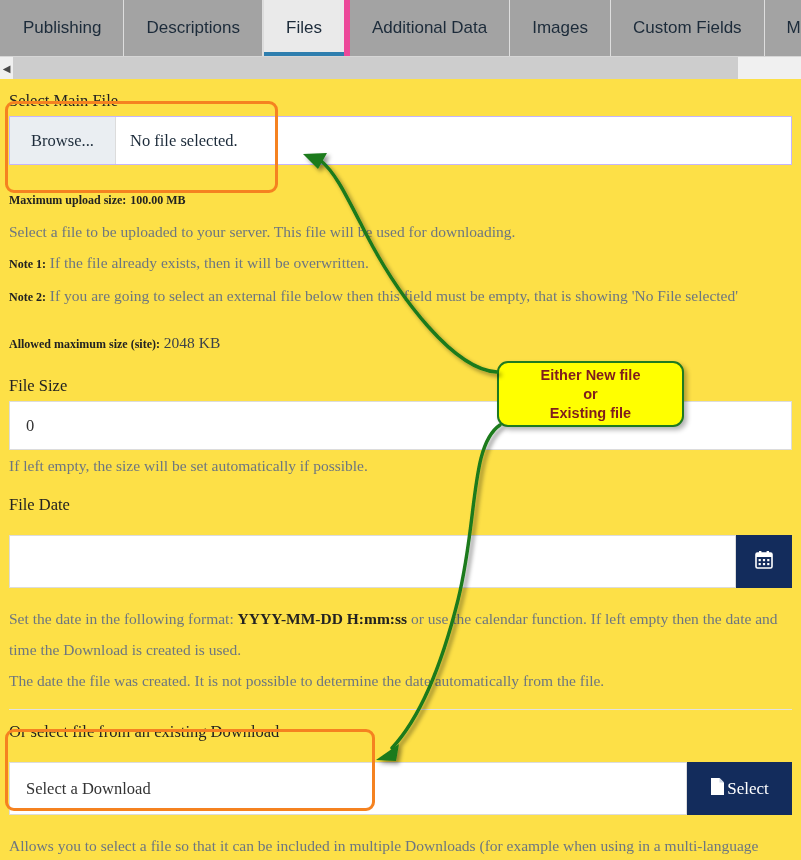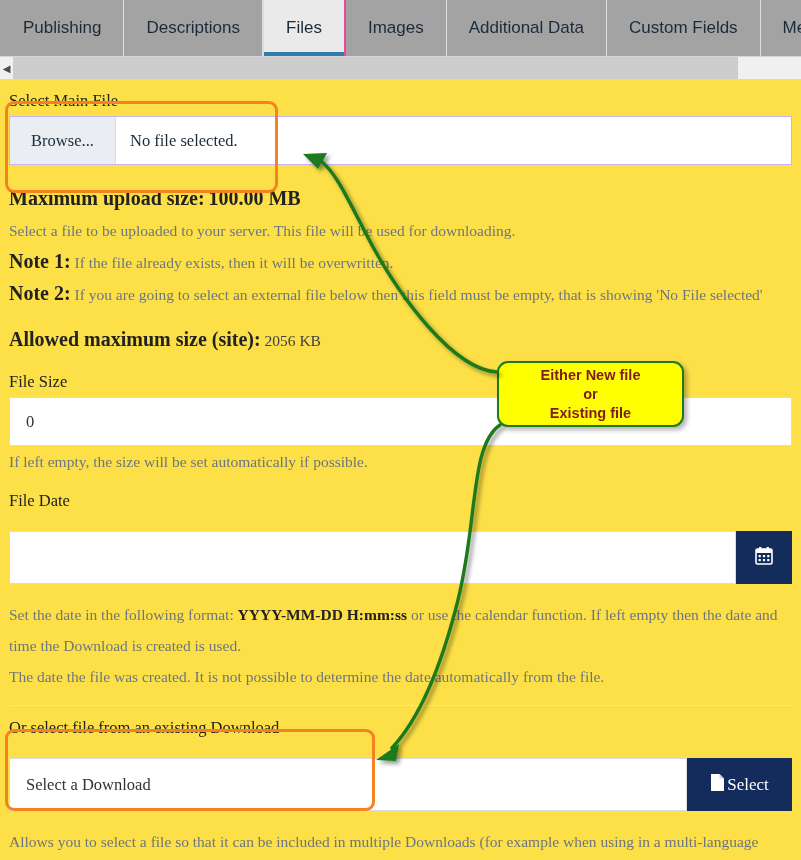--- a/index.html
+++ b/index.html
@@ -31,21 +31,21 @@
     font-size: 17px;
     color: #1c2b3a;
     border-right: 1px solid #dedede;
     white-space: nowrap;
     background: transparent;
   }
   .tab:first-child { border-left: 1px solid transparent; }
   .tab.active {
     background: #eaeaea;
     border-left: 1px solid #dcdcdc;
-    border-right: 2px solid #ec4899;
+    border-right: 6px solid #ec4899;
   }
   .tab.active::after {
     content: "";
     position: absolute; left: 0; right: 0; bottom: 0;
     height: 4px; background: #2e7eae;
   }
 
   
   .scrollrow {
     position: absolute; left: 0; top: 57px;
@@ -107,21 +107,21 @@
 
   .helptext {
     font-size: 15.5px; color: #6d7680;
     line-height: 31px;
     padding-left: 9px;
     max-width: 780px;
   }
   .helptext b, .strong { color: #222; font-weight: bold; }
 
   .blockline { font-size: 15.5px; line-height: 31px; padding-left: 9px; color: #6d7680; }
-  .blockline .k { color: #222; font-weight: bold; font-size: 20px; }
+  .blockline .k { color: #222; font-weight: bold; font-size: 12px; }
   .blockline .v { color: #3b4149; }
 
   
   .textinput {
     margin: 0 9px;
     width: 783px; height: 49px;
     border: 1px solid #dcdcdc;
     background: #fff;
     display: flex; align-items: center;
     padding-left: 16px;
@@ -188,24 +188,24 @@
     <div class="tab">
         <span>Publishing</span>
       </div>
     <div class="tab">
         <span>Descriptions</span>
       </div>
     <div class="tab active">
         <span>Files</span>
       </div>
     <div class="tab">
+        <span>Additional Data</span>
+      </div>
+    <div class="tab">
         <span>Images</span>
-      </div>
-    <div class="tab">
-        <span>Additional Data</span>
       </div>
     <div class="tab">
         <span>Custom Fields</span>
       </div>
     <div class="tab">
         <span>Metadata O</span>
       </div>
   </div>
 
   <div class="scrollrow">
@@ -238,21 +238,21 @@
     </div>
     <div class="blockline" style="max-width:780px;">
       <span class="k">Note 2:</span>
       <span>If you are going to select an external file below then this field must be empty, that is showing 'No File selected'</span>
     </div>
 
     <div style="height:14px"></div>
 
     <div class="blockline">
       <span class="k">Allowed maximum size (site):</span>
-      <span class="v">2056 KB</span>
+      <span class="v">2048 KB</span>
     </div>
 
     <div style="height:16px"></div>
 
     <div class="label">File Size</div>
     <div class="textinput">0</div>
     <div class="helptext">If left empty, the size will be set automatically if possible.</div>
 
     <div style="height:14px"></div>
 

